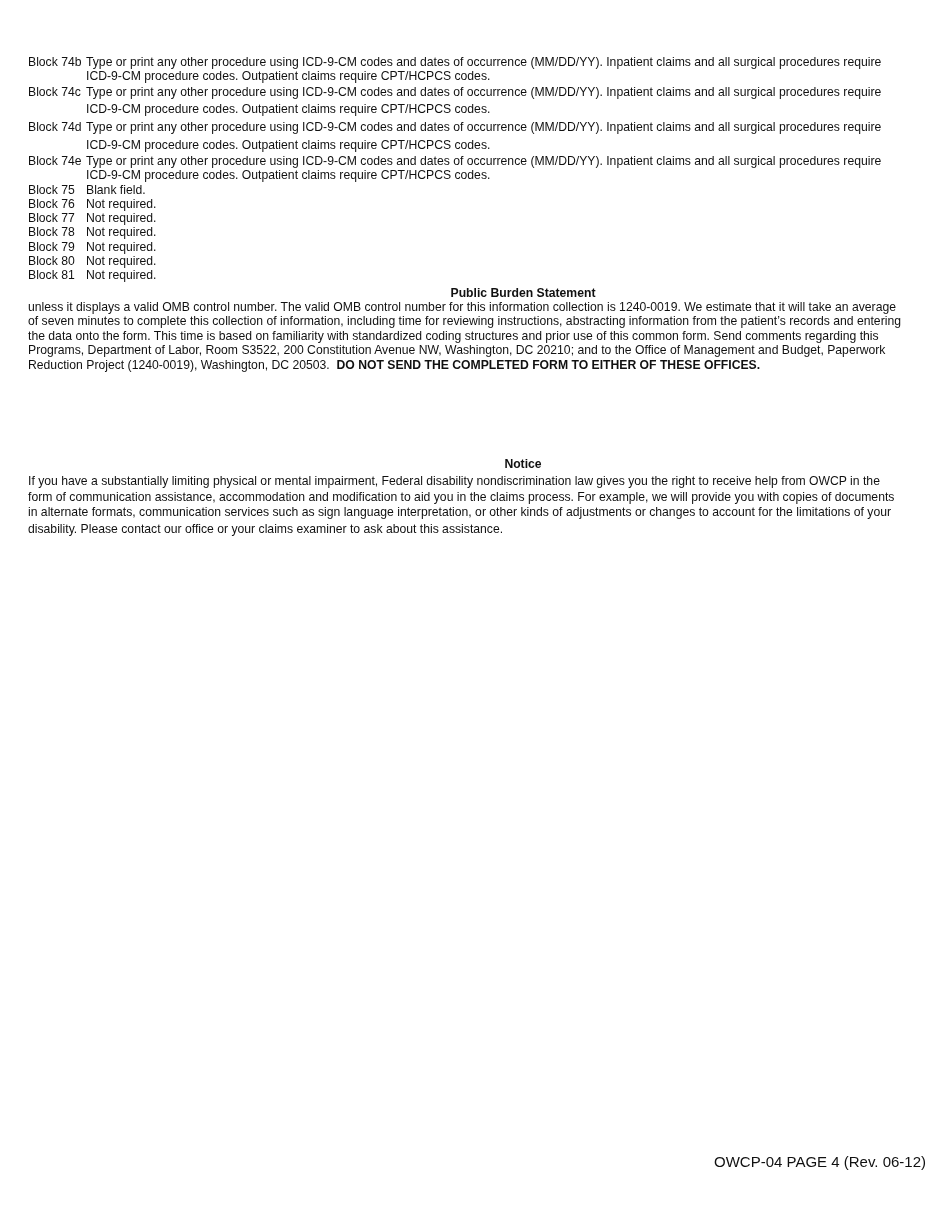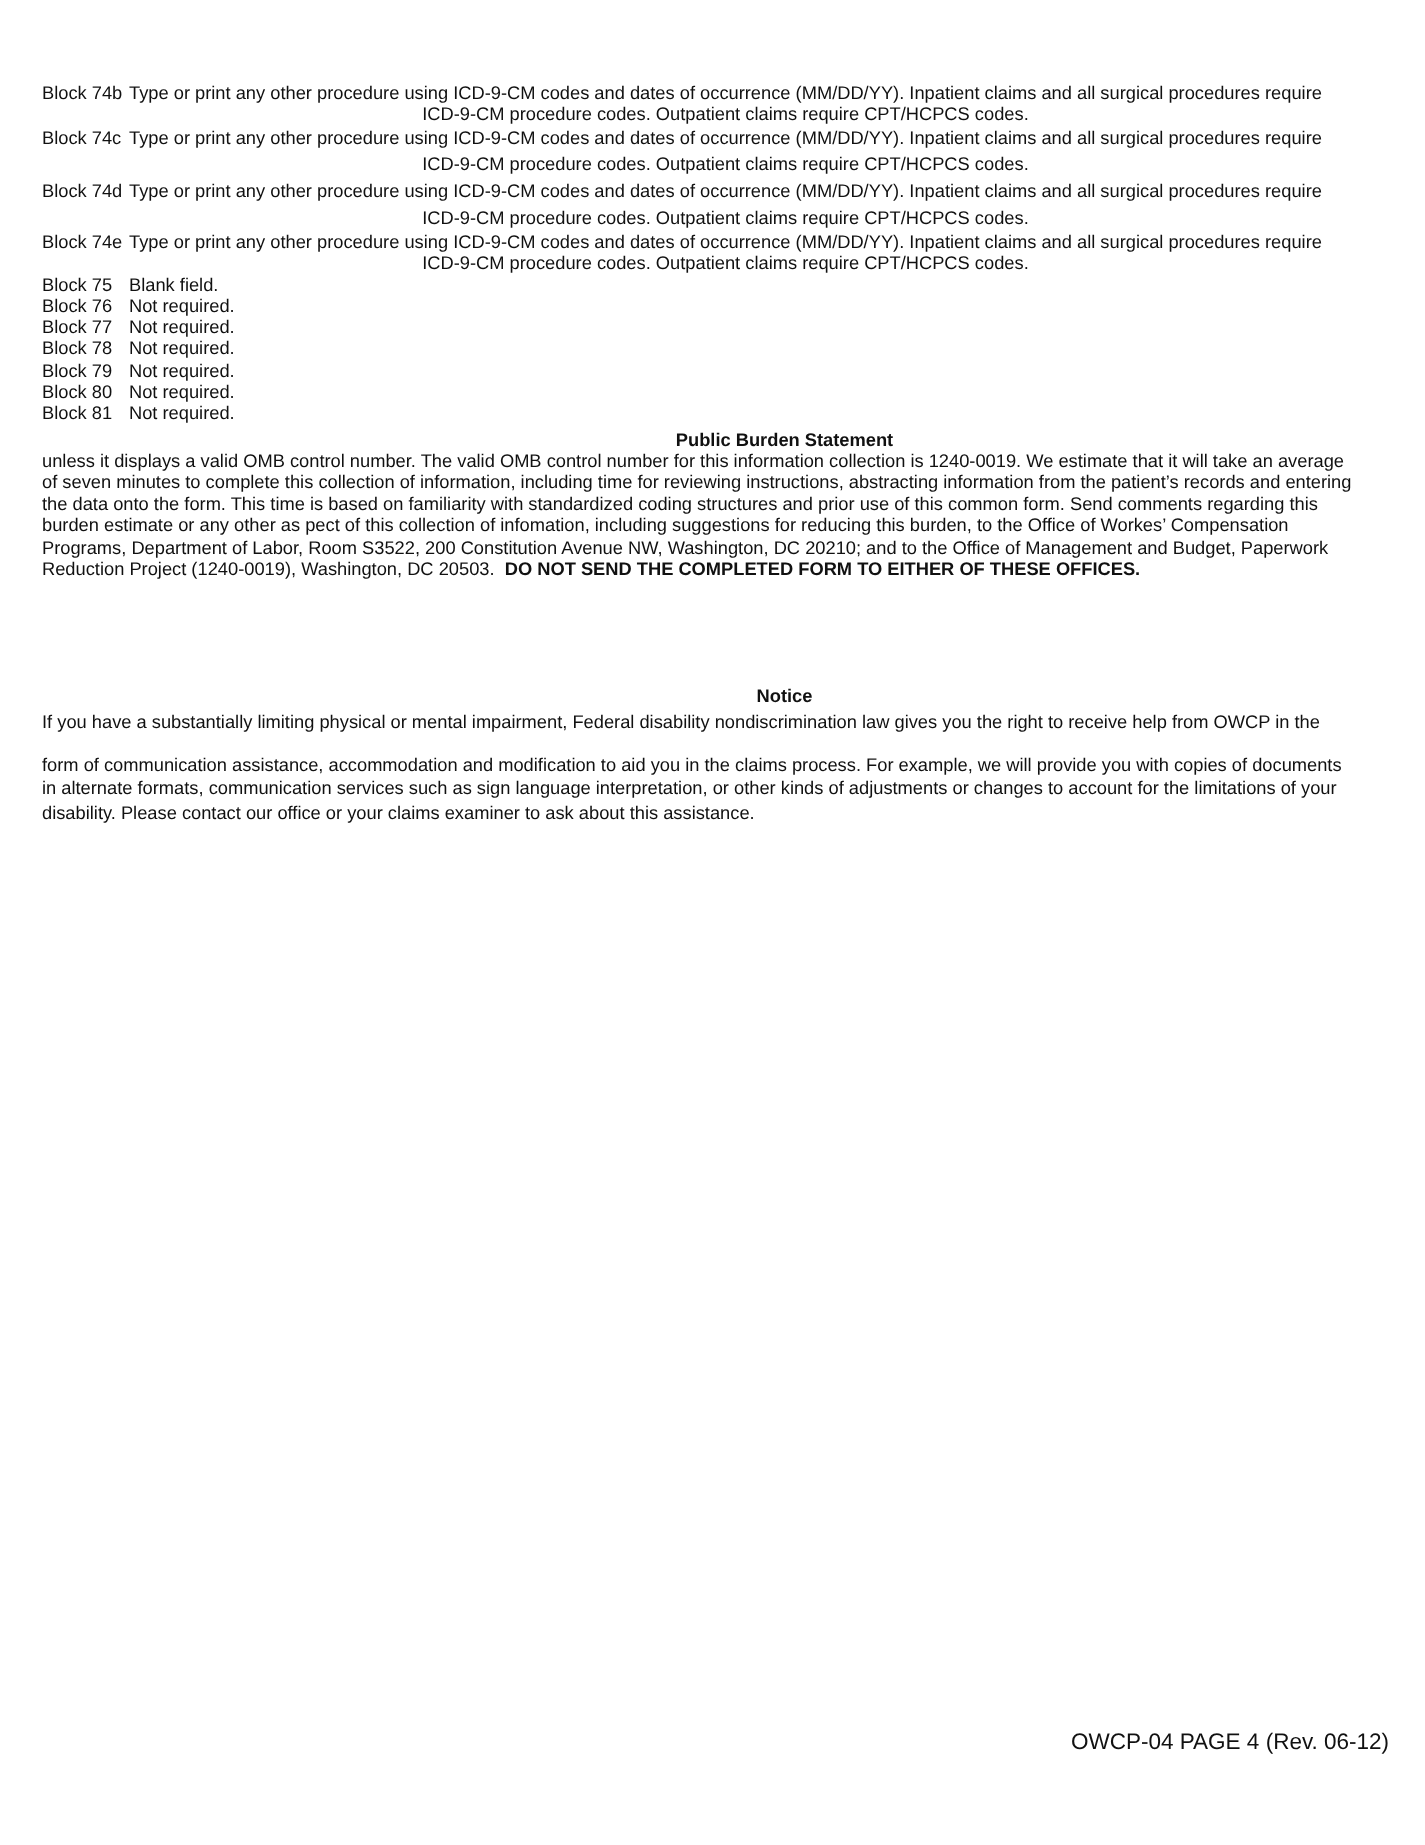--- a/index.html
+++ b/index.html
@@ -32,21 +32,20 @@
       position: absolute;
       left: 0;
       top: 0;
       white-space: nowrap;
     }
     .block-text {
       position: absolute;
       left: 58px;
       top: 0;
       white-space: nowrap;
-      text-align: center;
     }
     .block-text .line2 {
       display: block;
     }
     .section-title {
       position: absolute;
       left: 0;
       width: 950px;
       text-align: center;
       font-weight: bold;
@@ -134,28 +133,27 @@
   <div class="block-row" style="top:268px;">
     <span class="block-label">Block 81</span>
     <span class="block-text">Not required.</span>
   </div>
 
   <div class="section-title" style="top:286px;">Public Burden Statement</div>
   <div class="para" style="top:300px;">
     <span class="ln">unless it displays a valid OMB control number.  The valid OMB control number for this information collection is 1240-0019.  We estimate that it will take an average</span>
     <span class="ln">of seven minutes to complete this collection of information, including time for reviewing instructions, abstracting information from the patient’s records and entering</span>
     <span class="ln">the data onto the form.   This time is based on familiarity with standardized coding structures and  prior use of this common form.  Send comments regarding this</span>
-    <span class="ln">burden estimate or any other  as pect of this collection of infomation, including suggestions for reducing this burden, to the  Office of Workes’ Compensation</span>
     <span class="ln">Programs, Department of Labor, Room S3522, 200 Constitution  Avenue NW, Washington, DC 20210; and to the Office of Management and Budget, Paperwork</span>
     <span class="ln"><span style="white-space:pre;">Reduction Project (1240-0019), Washington, DC 20503.  </span><span class="bold">DO NOT SEND THE COMPLETED FORM TO EITHER OF THESE OFFICES.</span></span>
   </div>
 
   <div class="section-title" style="top:457px;">Notice</div>
   <div class="para" style="top:474px;">
-    <span class="ln" style="margin-bottom:15px;">If you have a substantially limiting physical or mental impairment, Federal disability nondiscrimination law gives you the right to receive help from OWCP in the</span>
+    <span class="ln" style="margin-bottom:2px;">If you have a substantially limiting physical or mental impairment, Federal disability nondiscrimination law gives you the right to receive help from OWCP in the</span>
     <span class="ln" style="margin-bottom:0.6px;">form of communication assistance, accommodation and modification to aid you in the claims process. For example, we will provide you with copies of documents</span>
     <span class="ln" style="margin-bottom:2px;">in alternate formats, communication services such as sign language interpretation, or other kinds of adjustments or changes to account for the limitations of your</span>
     <span class="ln">disability. Please contact our office or your claims examiner to ask about this assistance.</span>
   </div>
 
   <div class="footer">OWCP-04 PAGE 4 (Rev. 06-12)</div>
 
 </div>
 
 </body></html>

